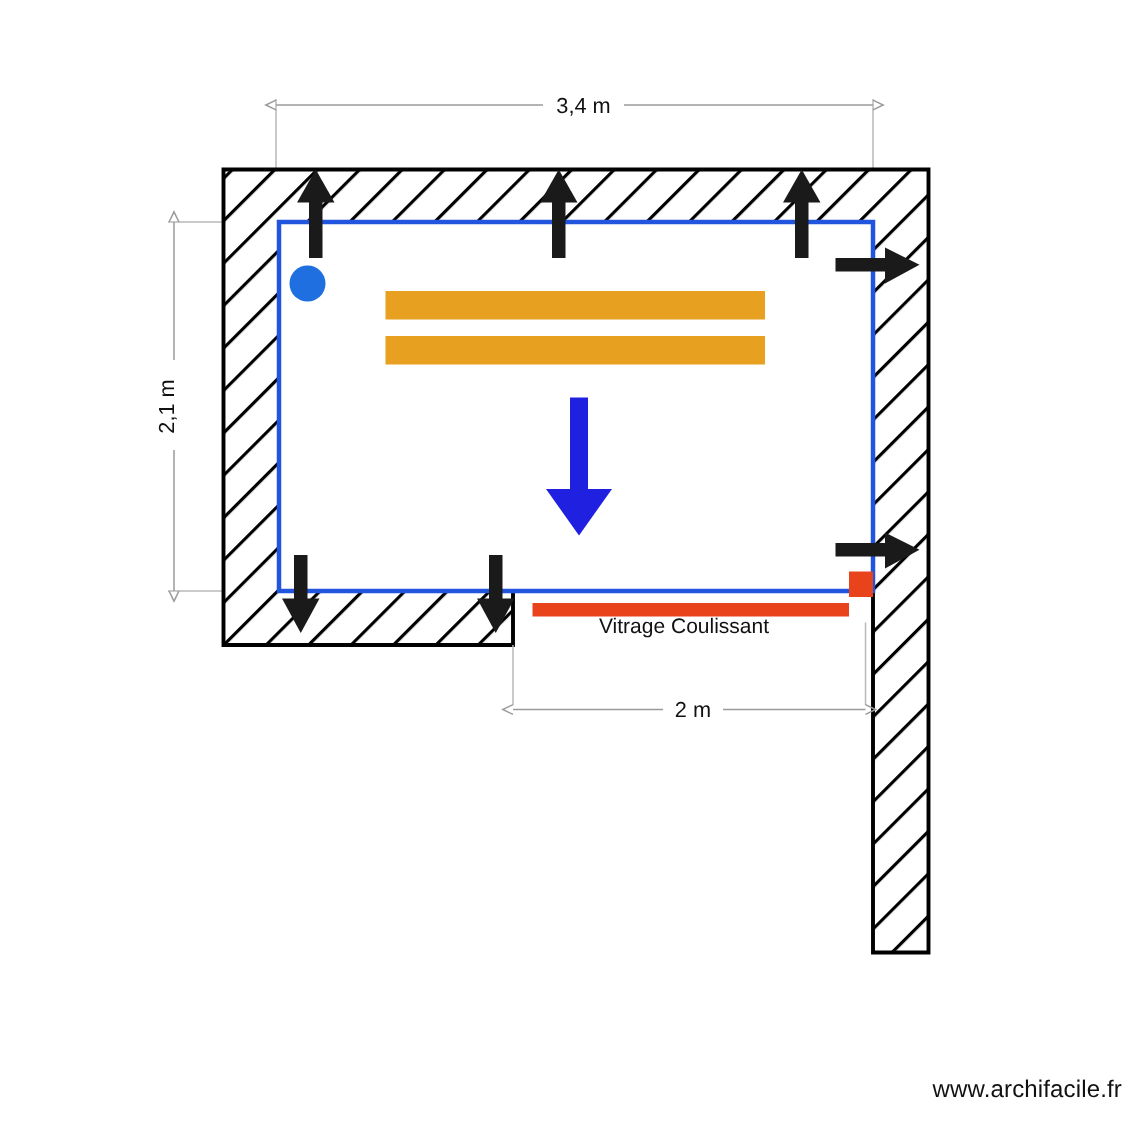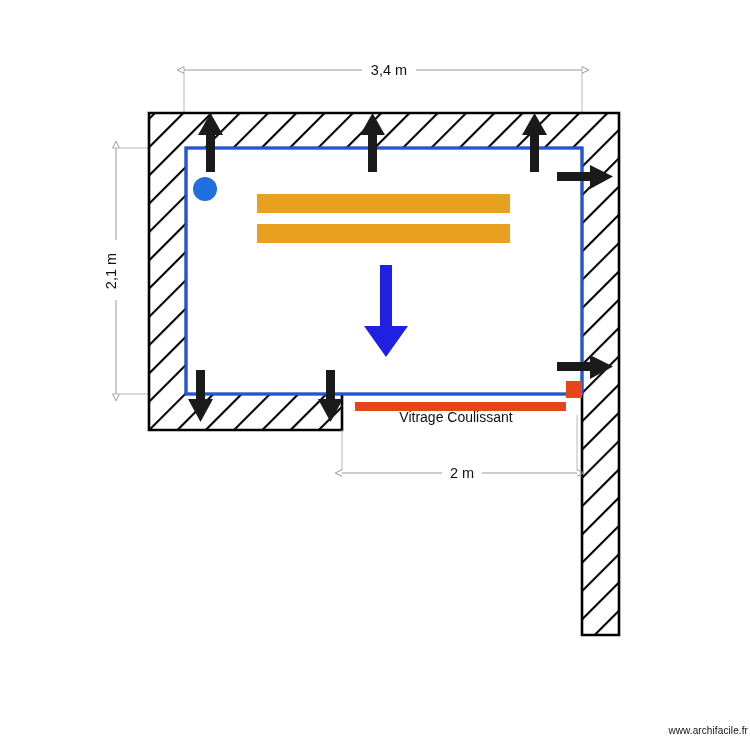--- a/index.html
+++ b/index.html
@@ -18,21 +18,21 @@
     position: absolute;
     left: 12px; top: 0;
     width: 750px;
     height: 750px;
   }
   .footer-credit {
     position: absolute;
     right: 14px;
     bottom: 14px;
     font-family: "Liberation Sans", sans-serif;
-    font-size: 10px;
+    font-size: 16px;
     color: #111111;
     letter-spacing: 0.1px;
     white-space: nowrap;
   }
   svg { display: block; }
   text { font-family: "Liberation Sans", sans-serif; }
 </style>
 </head>
 <body>
 

